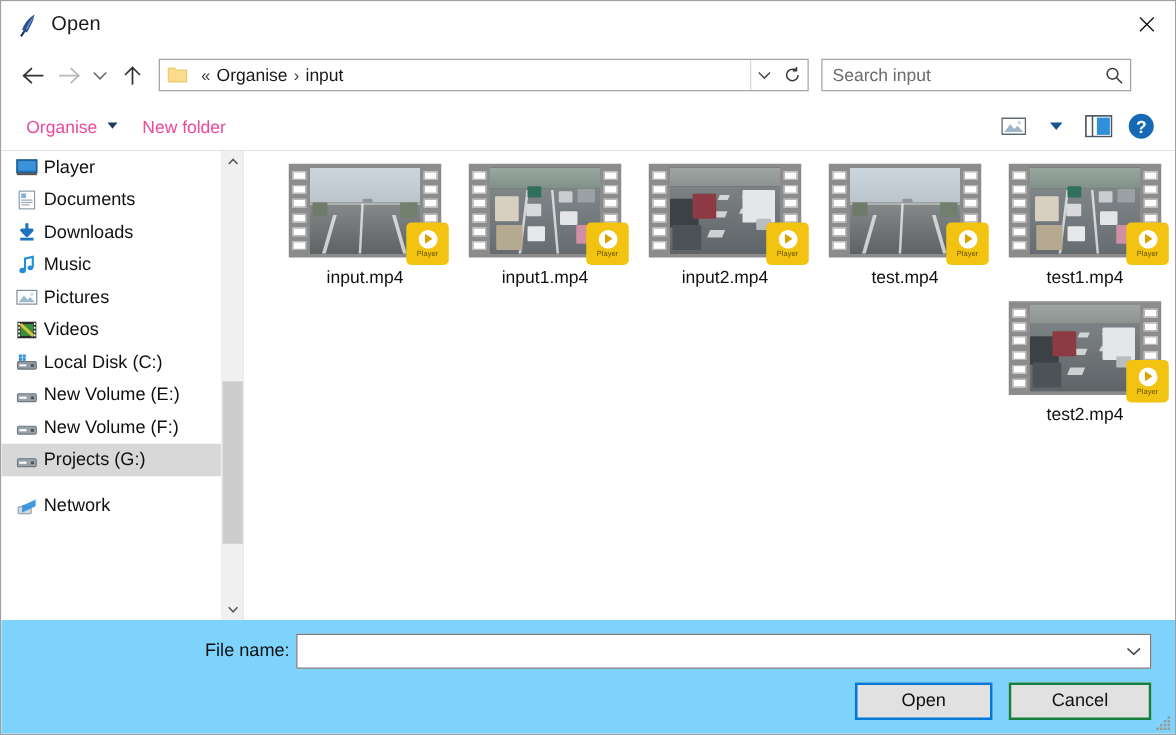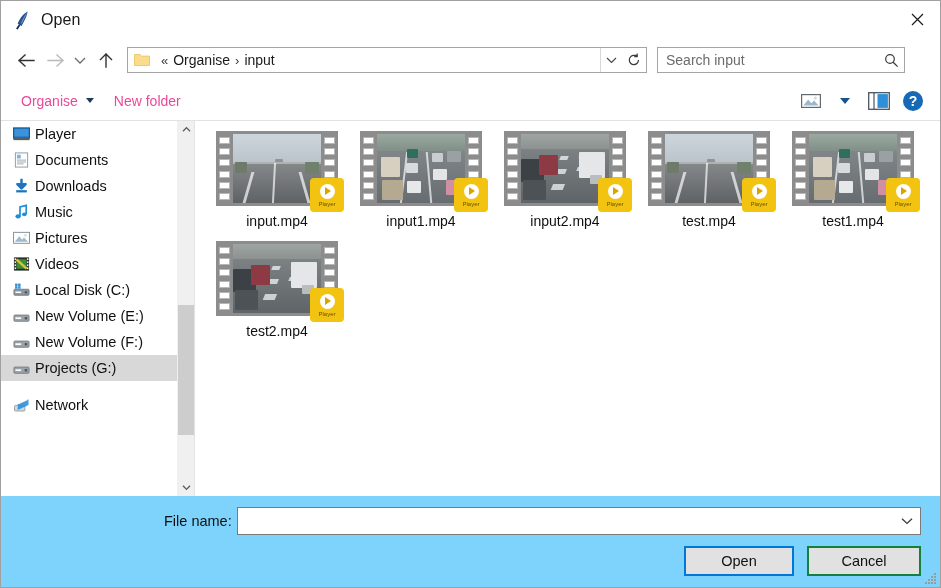--- a/index.html
+++ b/index.html
@@ -227,20 +227,21 @@
     position: absolute; left: 194px; top: 120px;
     width: 745px; height: 375px;
     background: #ffffff;
     overflow: hidden;
     padding: 6px 0 0 10px;
   }
   #file-grid {
     display: flex;
     flex-wrap: wrap;
     align-content: flex-start;
+    justify-content: flex-end;
   }
   .file-cell {
     width: 144px;
     height: 110px;
     display: flex;
     flex-direction: column;
     align-items: center;
     padding-top: 4px;
   }
   .thumb-wrap {

